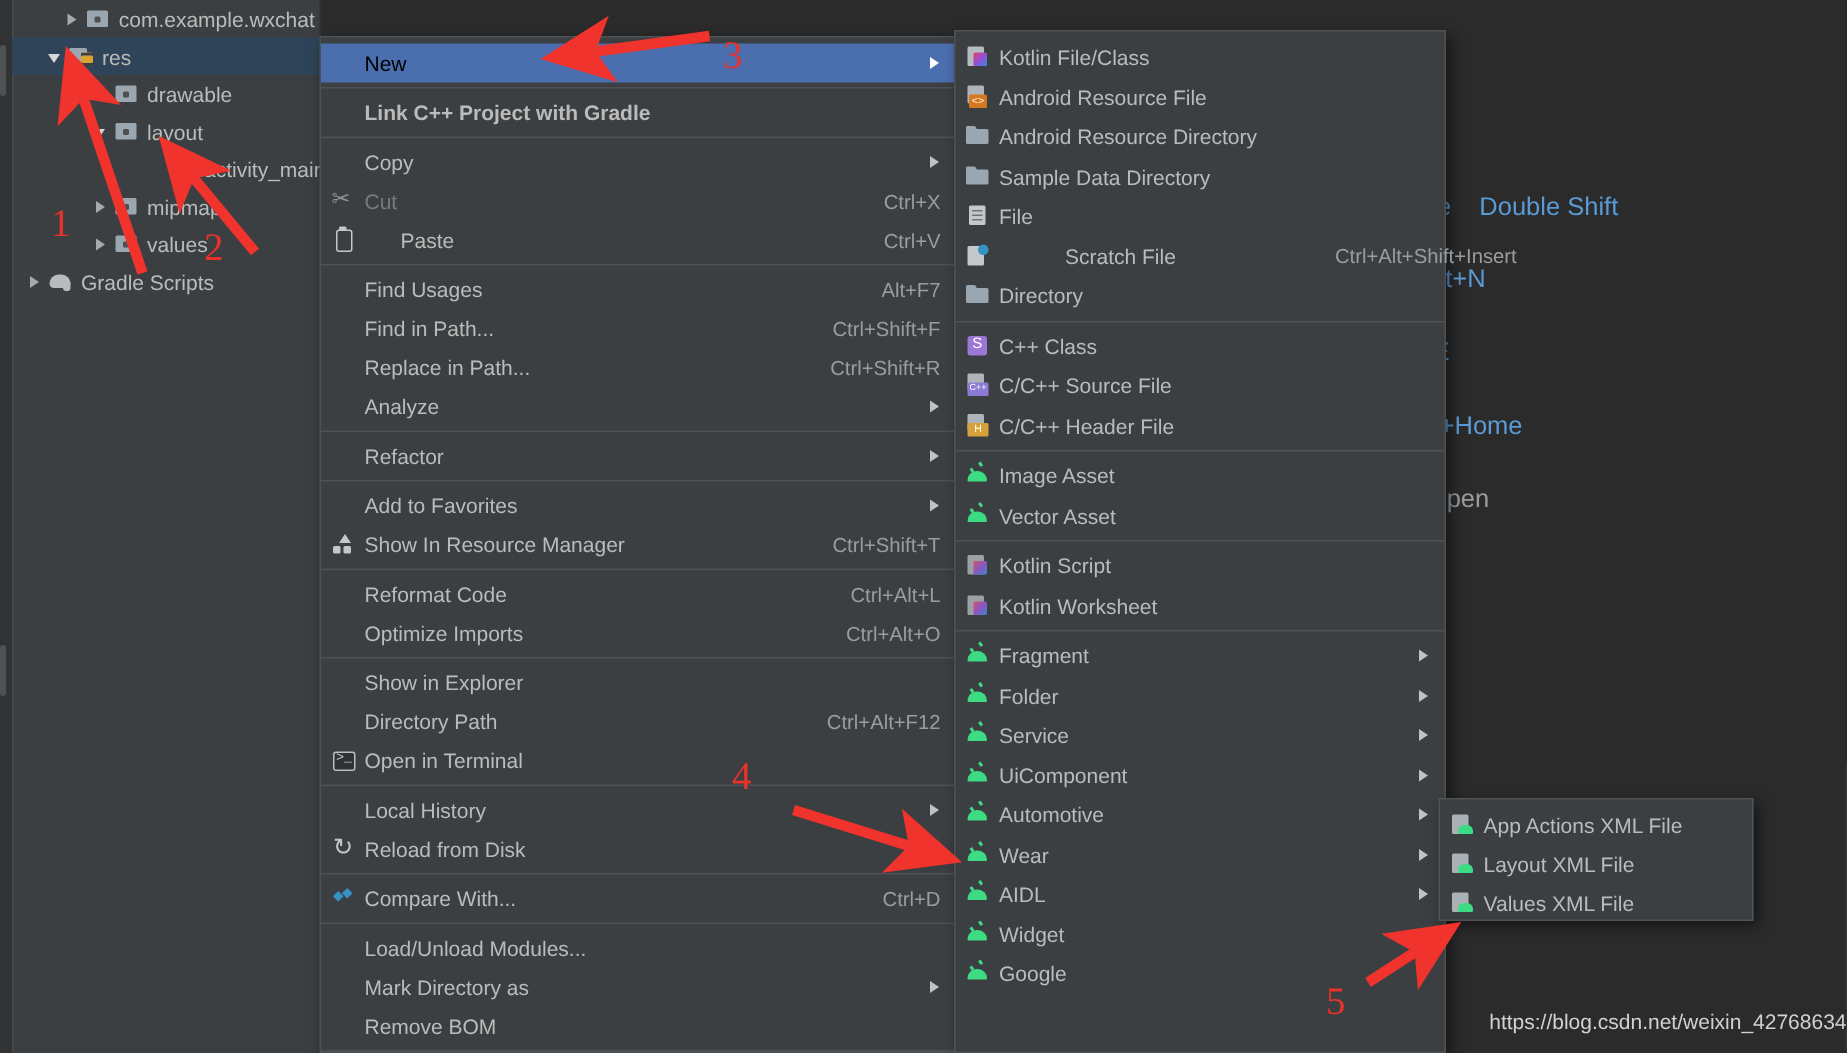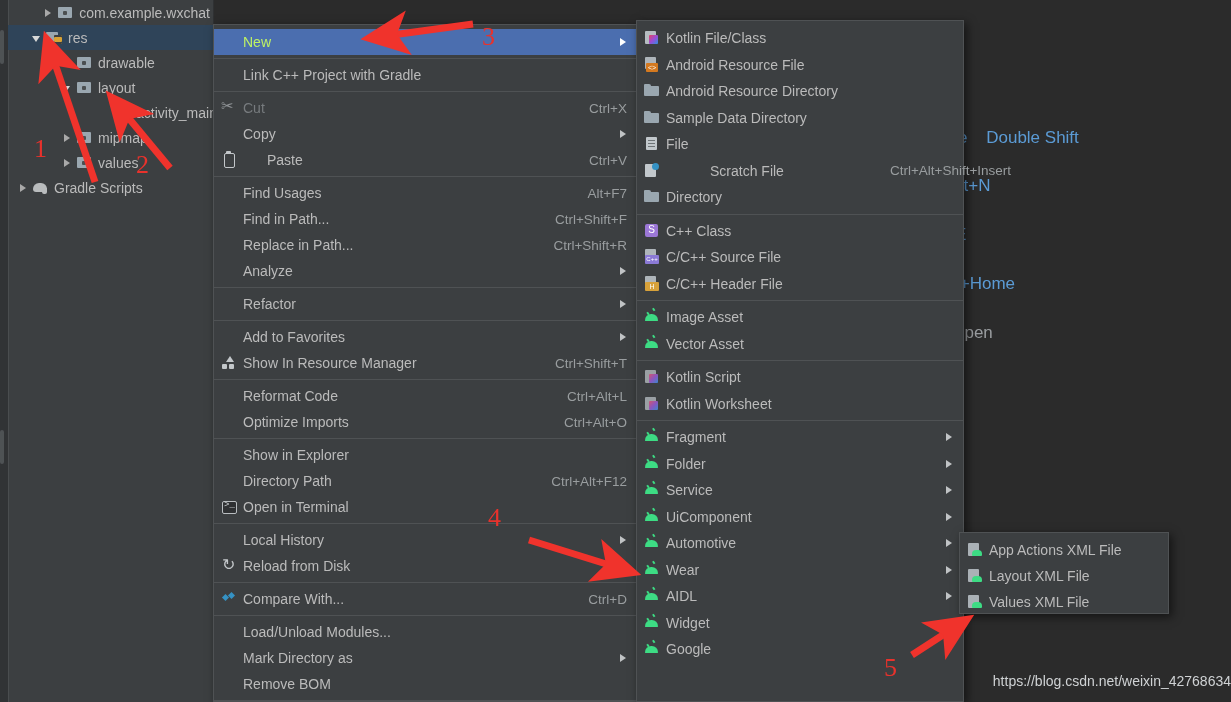--- a/index.html
+++ b/index.html
@@ -180,21 +180,21 @@
     display: flex;
     align-items: center;
     height: 26px;
     padding: 0 8px 0 6px;
     white-space: nowrap;
     color: #bbbbbb;
     font-size: 14px;
   }
   .mi.sel {
     background: #4b6eaf;
-    color: #bef264;
+    color: #000000;
   }
   .mi.disabled { color: #777b7e; }
   .mi .mi-ic {
     width: 18px; height: 16px;
     margin-right: 5px;
     flex: 0 0 auto;
     position: relative;
     display: inline-block;
   }
   .mi .mi-label { flex: 0 0 auto; }
@@ -544,37 +544,37 @@
   </div>
 
   <div class="menu" id="ctx-menu" style="left:213px; top:24px; width:425px; height:678px;">
       <div class="mi sel" style="height: 26px;">
         <span class="mi-ic"></span>
         <span class="mi-label">New</span>
         <span class="mi-spacer"></span>
         <span class="mi-arrow"></span>
       </div>
       <div class="sep"></div>
-      <div class="mi" style="height: 26px;">
+      <div class="mi" style="height: 26px; font-weight: bold;">
         <span class="mi-ic"></span>
         <span class="mi-label">Link C++ Project with Gradle</span>
         <span class="mi-spacer"></span>
       </div>
       <div class="sep"></div>
+      <div class="mi" style="height: 26px;">
+        <span class="mi-ic"></span>
+        <span class="mi-label">Copy</span>
+        <span class="mi-spacer"></span>
+        <span class="mi-arrow"></span>
+      </div>
       <div class="mi disabled" style="height: 26px;">
         <span class="mi-ic g-scissors"></span>
         <span class="mi-label">Cut</span>
         <span class="mi-spacer"></span>
         <span class="mi-key">Ctrl+X</span>
-      </div>
-      <div class="mi" style="height: 26px;">
-        <span class="mi-ic"></span>
-        <span class="mi-label">Copy</span>
-        <span class="mi-spacer"></span>
-        <span class="mi-arrow"></span>
       </div>
       <div class="mi" style="height: 26px; gap: 24px;">
         <span class="mi-ic g-clipboard"></span>
         <span class="mi-label">Paste</span>
         <span class="mi-spacer"></span>
         <span class="mi-key">Ctrl+V</span>
       </div>
       <div class="sep"></div>
       <div class="mi" style="height: 26px;">
         <span class="mi-ic"></span>

